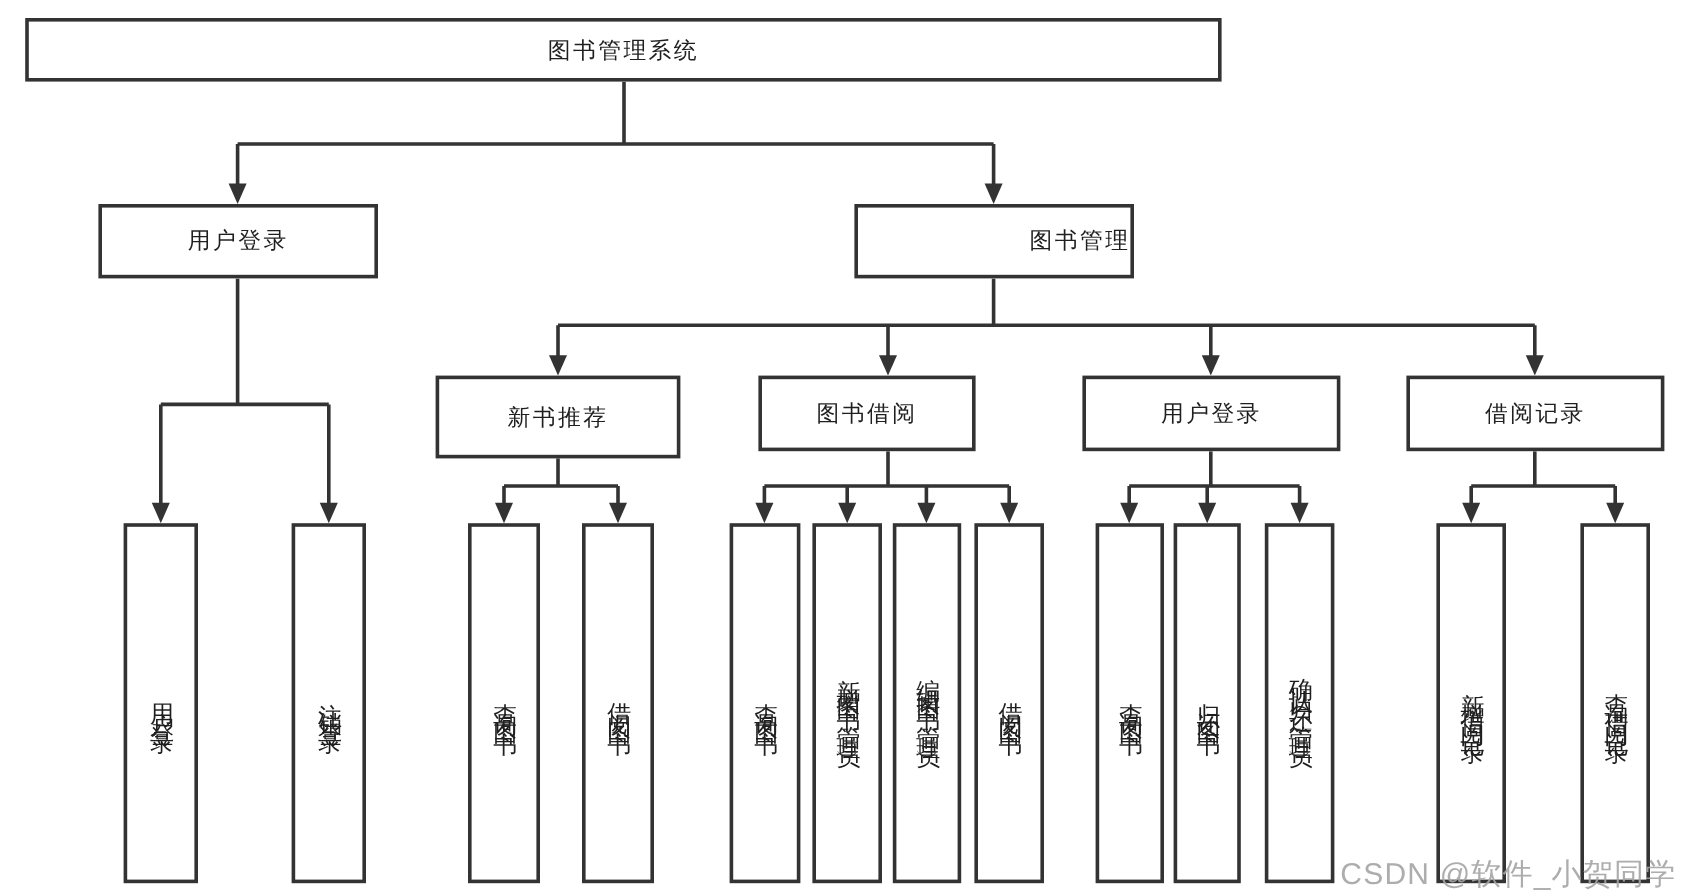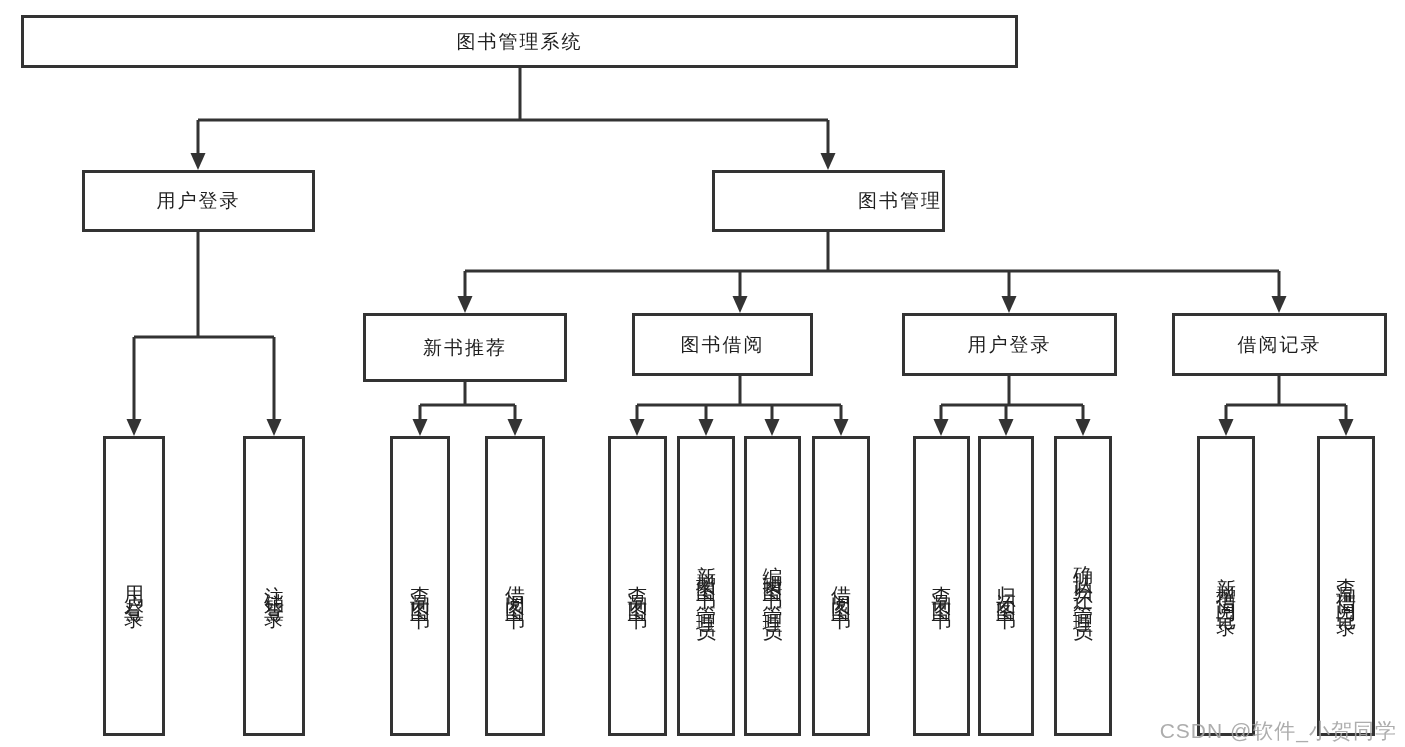--- a/index.html
+++ b/index.html
@@ -34,21 +34,21 @@
     text-orientation: mixed;
     font-size: 20px;
     letter-spacing: 8px;
     line-height: 1.05;
     color: #1f1f1f;
   }
   .watermark {
     position: absolute;
     right: 8px;
     bottom: 2px;
-    font-size: 21px;
+    font-size: 25px;
     letter-spacing: 1px;
     color: rgba(164,164,164,0.9);
     z-index: 5;
     white-space: nowrap;
   }
 </style>
 </head>
 <body>
 
 <div class="canvas">

